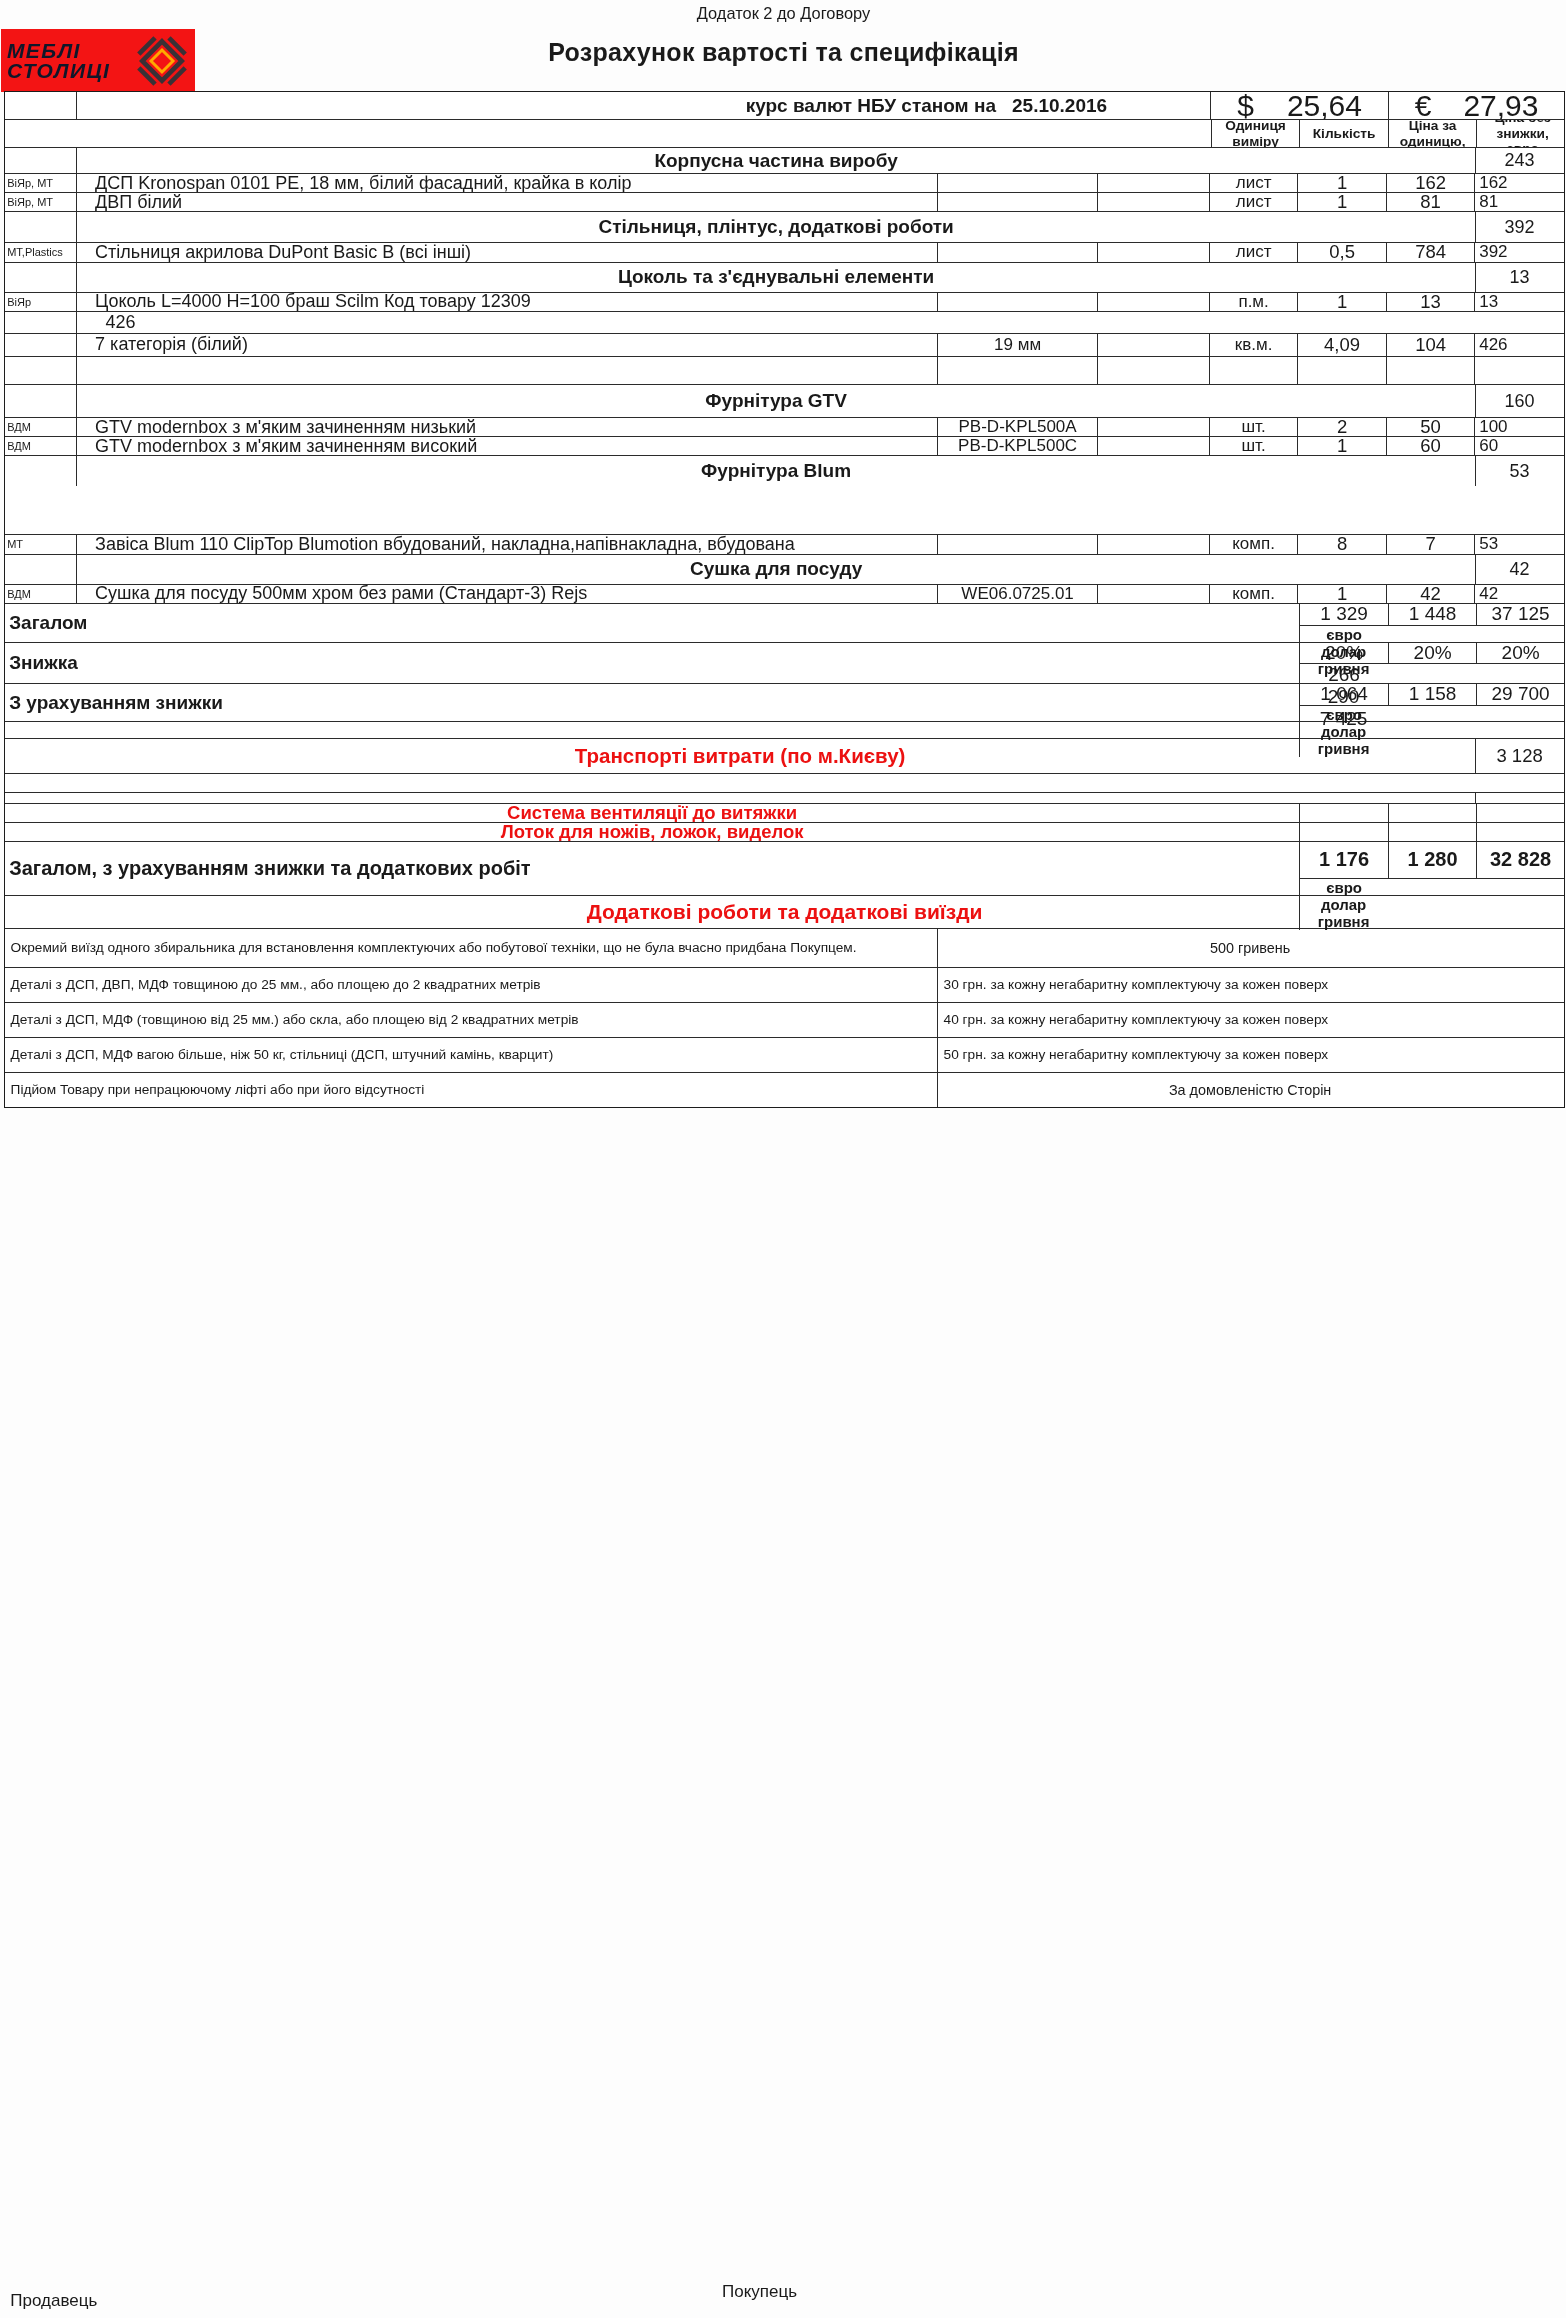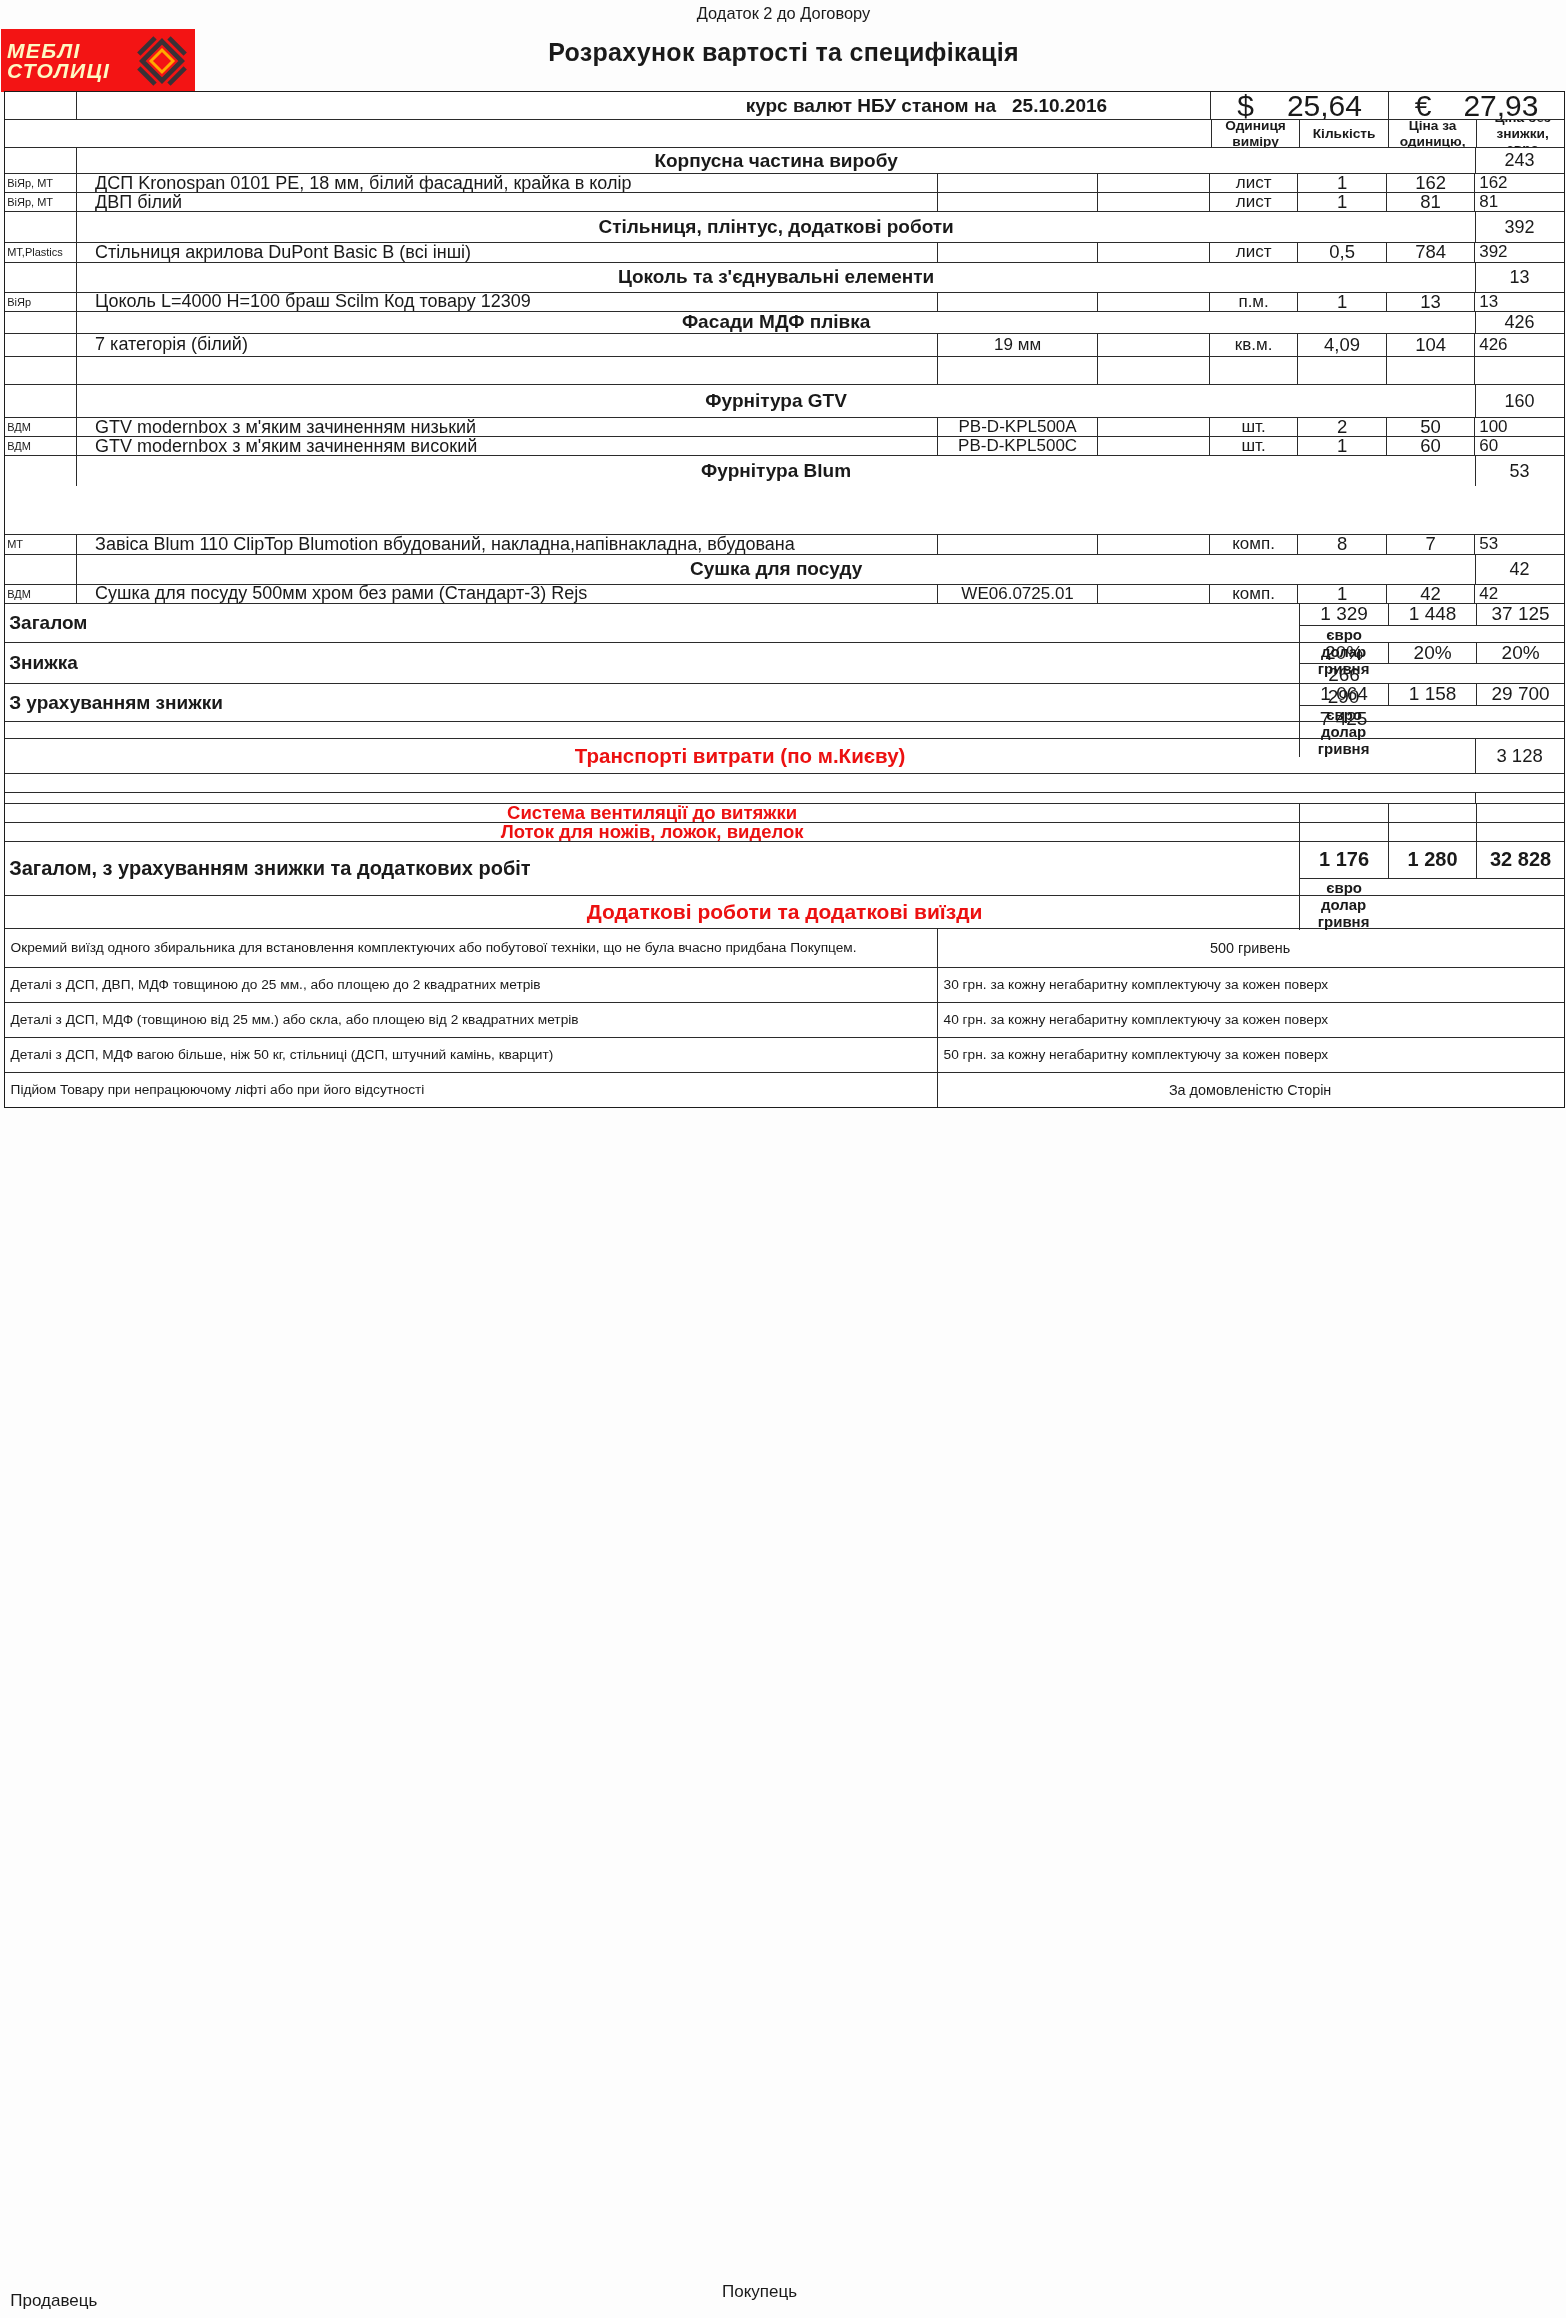--- a/index.html
+++ b/index.html
@@ -59,21 +59,21 @@
   .sig{position:absolute;font-size:17px;}
 </style>
 </head>
 <body>
 
 <div class="page">
 
   <div class="doc-note">Додаток 2 до Договору</div>
 
   <div class="logo" style="background:#f31414;">
-    <div class="logo-text" style="color:#fef9c3;">
+    <div class="logo-text" style="color:#0f172a;">
       <div>МЕБЛІ</div>
       <div>СТОЛИЦІ</div>
     </div>
     <svg class="logo-ico" width="58" height="58" viewBox="0 0 100 100">
       <line x1="62" y1="10" x2="90" y2="38" stroke="#3a3136" stroke-width="8"></line>
       <line x1="90" y1="62" x2="62" y2="90" stroke="#3a3136" stroke-width="8"></line>
       <line x1="38" y1="90" x2="10" y2="62" stroke="#3a3136" stroke-width="8"></line>
       <line x1="10" y1="38" x2="38" y2="10" stroke="#3a3136" stroke-width="8"></line>
       <polygon points="50,16 84,50 50,84 16,50" fill="none" stroke="#3a3136" stroke-width="8"></polygon>
       <polygon points="50,31 69,50 50,69 31,50" fill="none" stroke="#ffaa00" stroke-width="5"></polygon>
@@ -161,21 +161,20 @@
       <div class="c w-mid1"></div>
       <div class="c w-mid2"></div>
       <div class="c w-unit">п.м.</div>
       <div class="c w-qty">1</div>
       <div class="c w-price">13</div>
       <div class="c w-last">13</div>
     </div>
 
     <div class="r" style="height:20.5px;">
       <div class="c w-code"></div>
-      <div class="c w-sec-m sec-title">Фасади МДФ плівка</div>
       <div class="c w-last sec-total">426</div>
     </div>
     <div class="r" style="height:22.6px;">
       <div class="c w-code"></div>
       <div class="c w-desc">7 категорія (білий)</div>
       <div class="c w-mid1">19 мм</div>
       <div class="c w-mid2"></div>
       <div class="c w-unit">кв.м.</div>
       <div class="c w-qty">4,09</div>
       <div class="c w-price">104</div>

